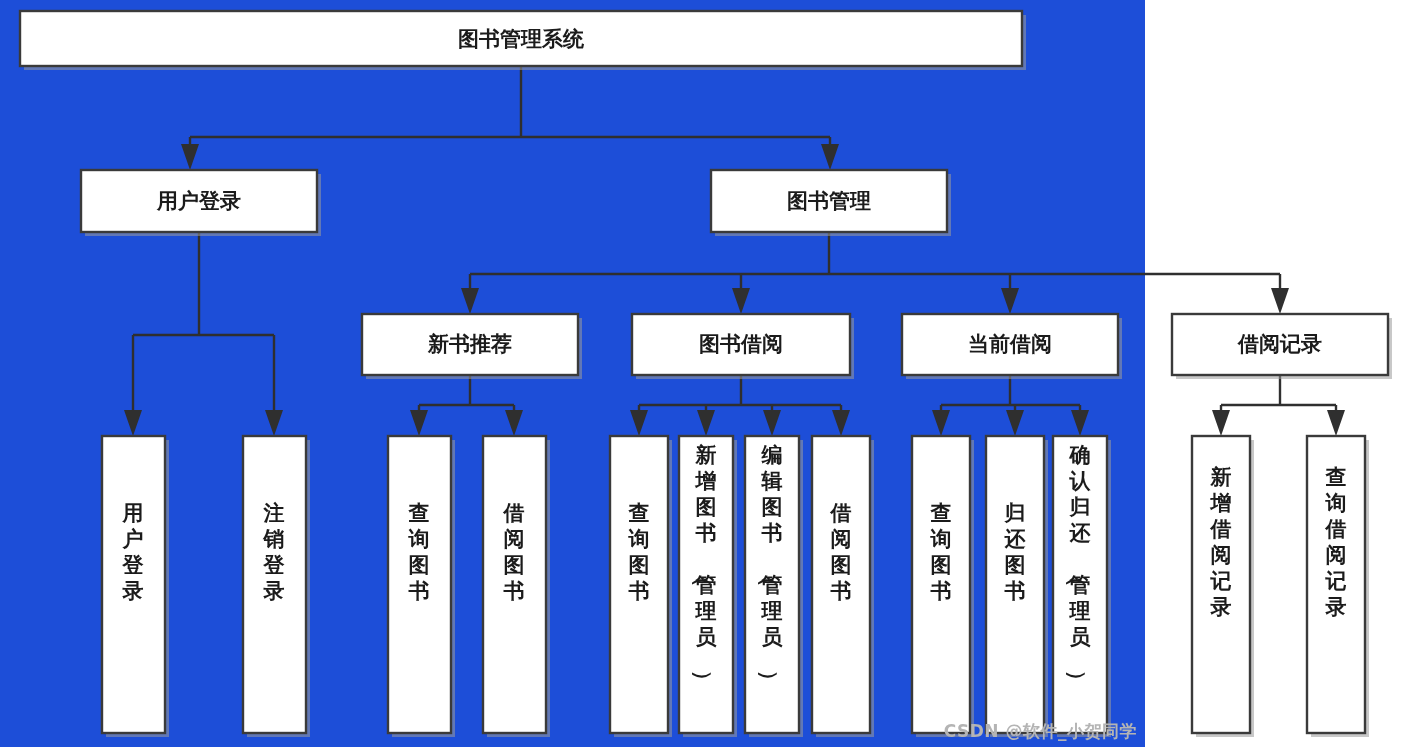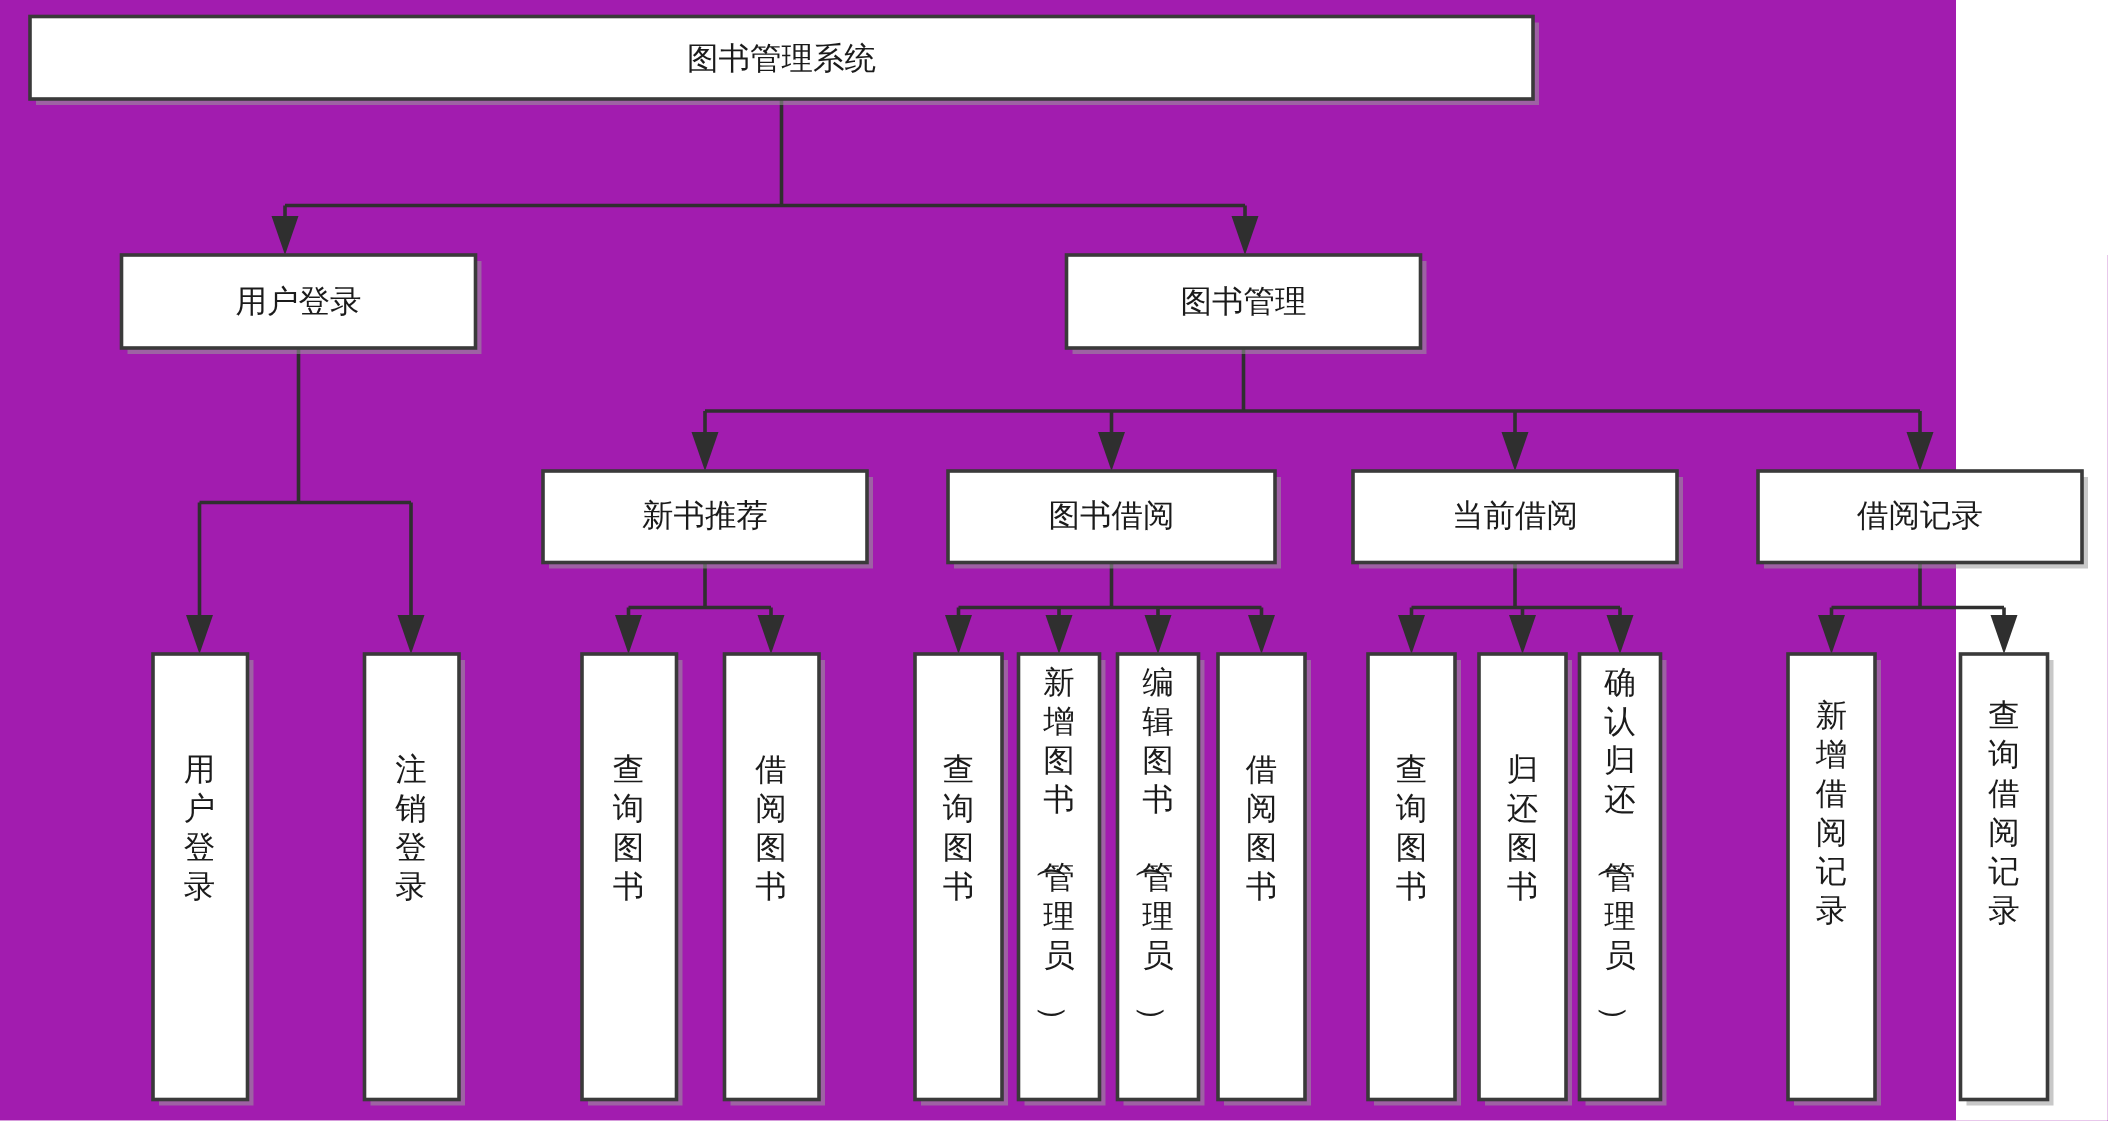--- a/index.html
+++ b/index.html
@@ -8,23 +8,24 @@
     background: #ffffff;
   }
   body {
     width: 1405px;
     height: 747px;
     font-family: "DejaVu Sans", "Liberation Sans", sans-serif;
     overflow: hidden;
   }
   #diagram-root {
     position: relative;
-    width: 1304px;
+    width: 1145px;
     height: 747px;
-    background: #a21caf;
+    background: #1d4ed8;
+    font-weight: bold;
   }
   svg.diagram-svg {
     position: absolute;
     top: 0;
     left: 0;
     width: 1405px;
     height: 747px;
     display: block;
   }
   .node-box {
@@ -249,14 +250,15 @@
       <text class="node-label-v" x="1221" y="484"><tspan x="1221" y="484">新</tspan><tspan x="1221" y="510">增</tspan><tspan x="1221" y="536">借</tspan><tspan x="1221" y="562">阅</tspan><tspan x="1221" y="588">记</tspan><tspan x="1221" y="614">录</tspan></text>
     </g>
     <g>
       <rect class="node-shadow" x="1311" y="440" width="58" height="297"></rect>
       <rect class="node-box" x="1307" y="436" width="58" height="297"></rect>
       <text class="node-label-v" x="1336" y="484"><tspan x="1336" y="484">查</tspan><tspan x="1336" y="510">询</tspan><tspan x="1336" y="536">借</tspan><tspan x="1336" y="562">阅</tspan><tspan x="1336" y="588">记</tspan><tspan x="1336" y="614">录</tspan></text>
     </g>
 
   </svg>
 
+  <div class="watermark">CSDN @软件_小贺同学</div>
 
 </div>
 
 </body></html>

